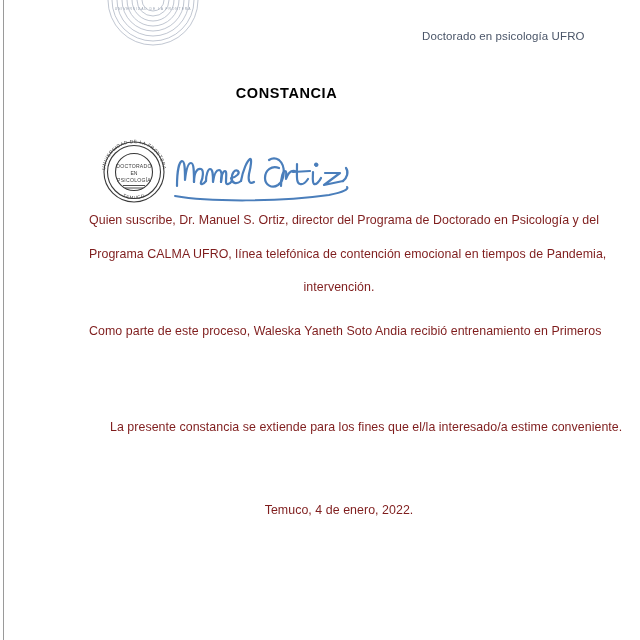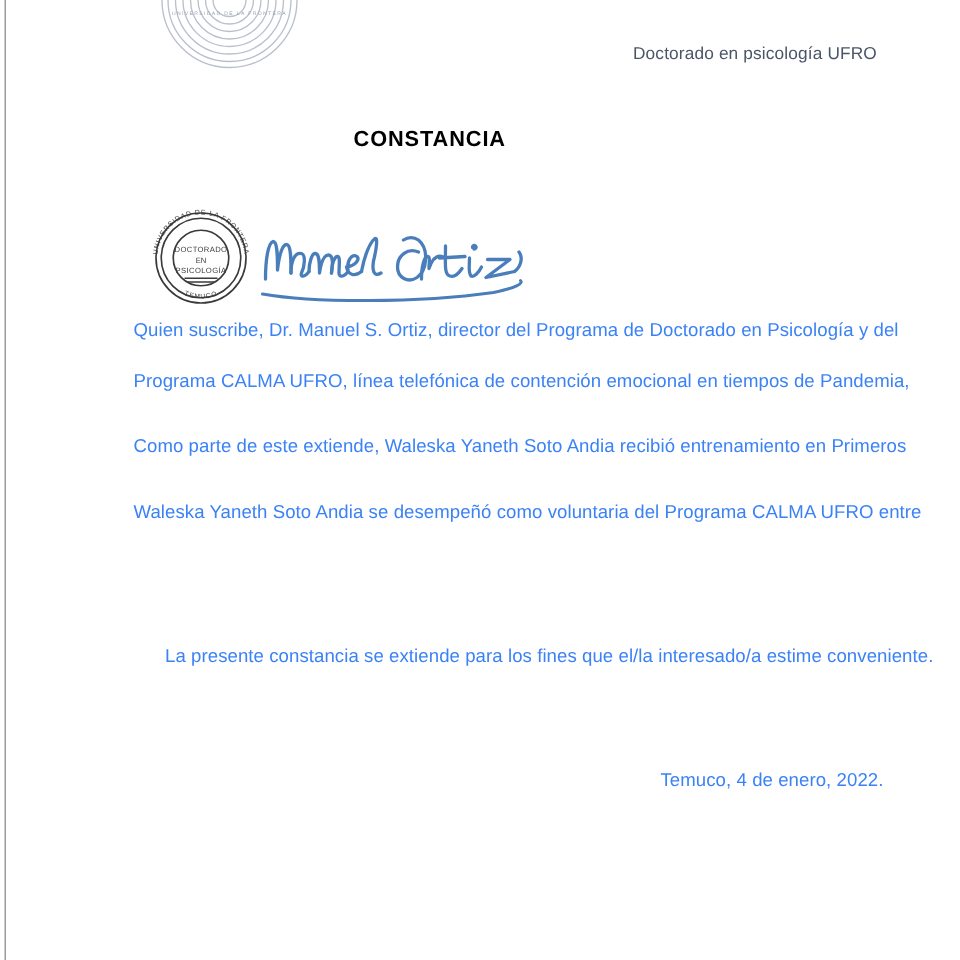--- a/index.html
+++ b/index.html
@@ -104,24 +104,24 @@
 
   
   .body {
     position: absolute;
     left: 84px;
     top: 204px;
     width: 500px;
   }
   .para {
     font-size: 12.4px;
-    color: #3b82f6;
+    color: #7f1d1d;
     line-height: 33.5px;
     margin: 0 0 12.5px 0;
-    text-align: right;
+    text-align: center;
     letter-spacing: 0.05px;
   }
   .para.tight { margin-bottom: 10px; }
   .para.closing { margin-top: 63px; margin-left: 21px; }
   .para.place-date { margin-top: 49px; }
   .para span { display: block; white-space: nowrap; }
 </style>
 </head>
 <body>
 
@@ -211,28 +211,28 @@
           </g>
         </svg>
       </div>
     </div>
 
     <div class="body">
 
       <p class="para tight">
         <span>Quien suscribe, Dr. Manuel S. Ortiz, director del Programa de Doctorado en Psicología y del</span>
         <span>Programa CALMA UFRO, línea telefónica de contención emocional en tiempos de Pandemia,</span>
+        <span>intervención.</span>
       </p>
 
       <p class="para tight">
-        <span>Como parte de este extiende, Waleska Yaneth Soto Andia recibió entrenamiento en Primeros</span>
+        <span>Como parte de este proceso, Waleska Yaneth Soto Andia recibió entrenamiento en Primeros</span>
       </p>
 
       <p class="para tight">
-        <span>Waleska Yaneth Soto Andia se desempeñó como voluntaria del Programa CALMA UFRO entre</span>
       </p>
 
       <p class="para closing">
         <span>La presente constancia se extiende para los fines que el/la interesado/a estime conveniente.</span>
       </p>
 
       <p class="para place-date">
         <span>Temuco, 4 de enero, 2022.</span>
       </p>
 

